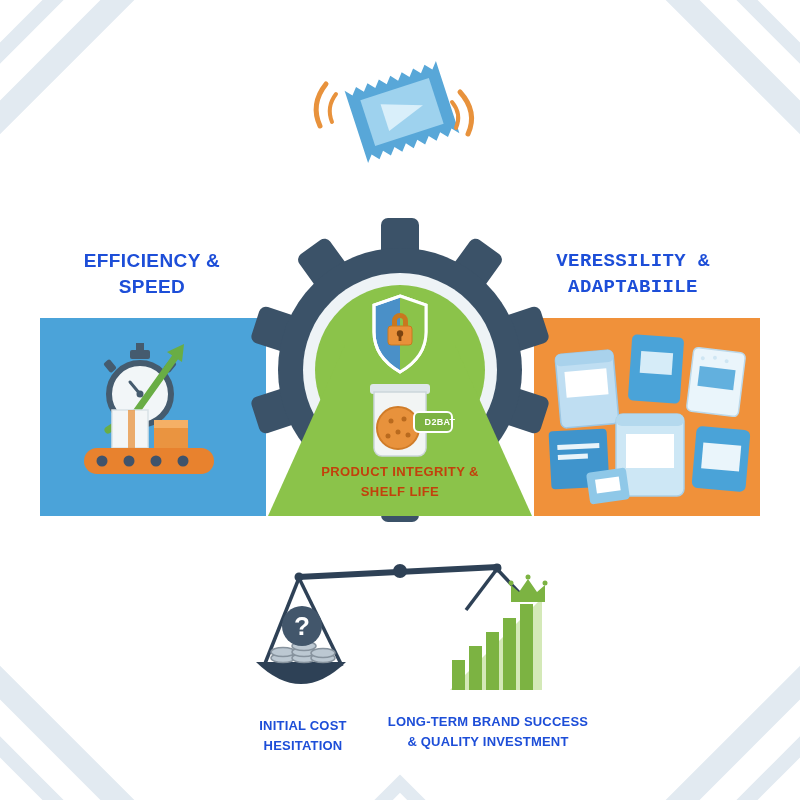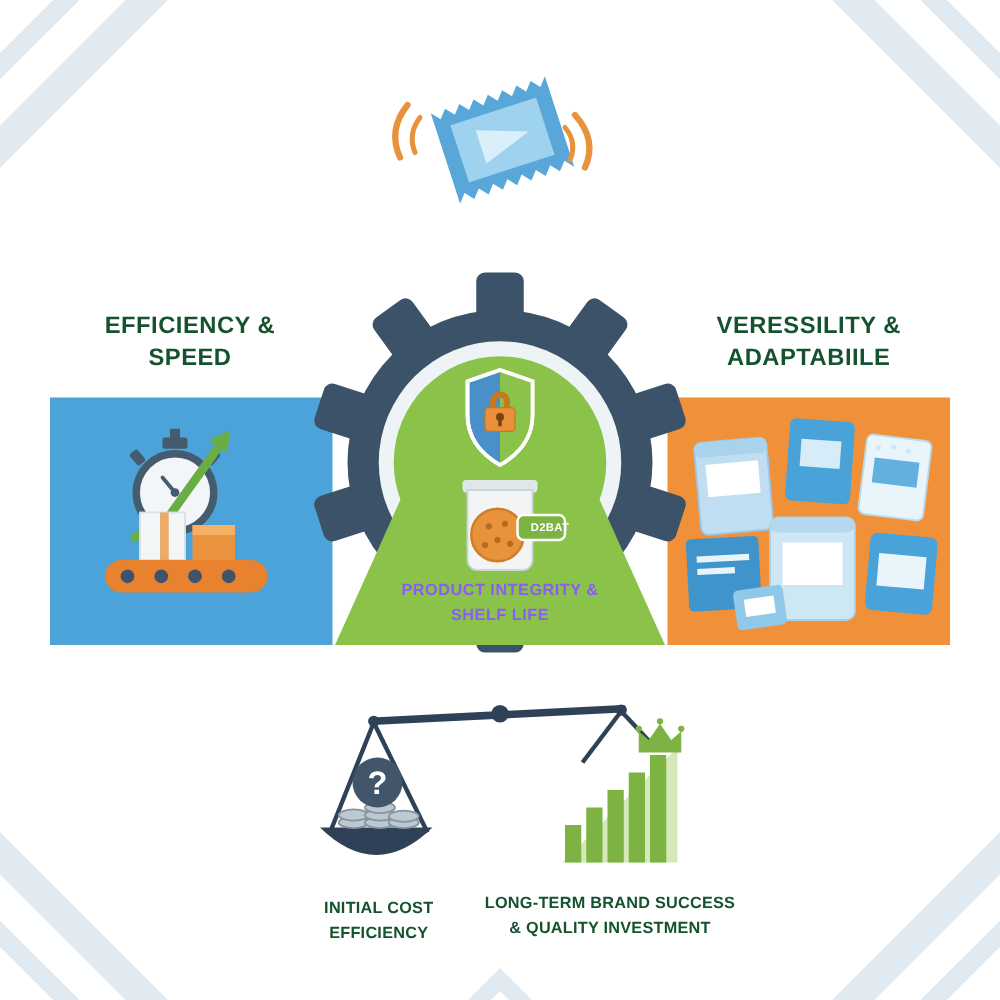--- a/index.html
+++ b/index.html
@@ -8,23 +8,23 @@
     background:#ffffff;
     font-family:"Liberation Sans", sans-serif;
   }
   
   .diamond{
     position:absolute;box-sizing:border-box;background:transparent;
     border:16px solid #e2eaf1;transform:rotate(45deg);z-index:0;
   }
   .svg-layer{position:absolute;left:0;top:0;z-index:1;}
   
-  .txt{position:absolute;z-index:2;text-align:center;white-space:pre-line;color:#14532d;}
+  .txt{position:absolute;z-index:2;text-align:center;white-space:pre-line;color:#1d4ed8;}
   .h-heading{font-weight:800;font-size:19px;line-height:1.38;letter-spacing:.4px;}
-  .caption{font-weight:700;font-size:13px;line-height:1.55;color:#8b5cf6;letter-spacing:.4px;}
+  .caption{font-weight:700;font-size:13px;line-height:1.55;color:#c2410c;letter-spacing:.4px;}
   .b-label{font-weight:800;font-size:13px;line-height:1.5;letter-spacing:.2px;}
   .tag-text{font-weight:700;font-size:9px;line-height:20px;color:#ffffff;letter-spacing:.3px;}
   .qmark{font-weight:800;font-size:26px;line-height:40px;color:#ffffff;}
 </style>
 </head>
 <body>
 
 <div class="diamond" style="width:90px;height:90px;left:-45px;top:-45px;border-width:15px;"></div>
 <div class="diamond" style="width:190px;height:190px;left:-95px;top:-95px;border-width:24px;"></div>
 <div class="diamond" style="width:90px;height:90px;right:-45px;top:-45px;border-width:15px;"></div>
@@ -195,22 +195,22 @@
   <g stroke="#e8923c" fill="none" stroke-linecap="round">
     <path d="M326,84 Q310,104 320,126" stroke-width="5"></path>
     <path d="M336,94 Q326,107 332,122" stroke-width="4"></path>
     <path d="M460,92 Q478,112 468,134" stroke-width="5"></path>
     <path d="M452,102 Q462,114 456,128" stroke-width="4"></path>
   </g>
 </svg>
 
 <div class="txt h-heading" style="left:62px;top:248px;width:180px;">EFFICIENCY &amp;
 SPEED</div>
-<div class="txt h-heading" style="left:557px;top:248px;width:180px;">VERESSILITY &amp;
+<div class="txt h-heading" style="left:543px;top:248px;width:180px;font-family:Liberation Mono, monospace;">VERESSILITY &amp;
 ADAPTABIILE</div>
 <div class="txt caption" style="left:310px;top:462px;width:180px;">PRODUCT INTEGRITY &amp;
 SHELF LIFE</div>
 <div class="txt tag-text" style="left:414px;top:412px;width:52px;height:20px;">D2BAT</div>
 <div class="txt qmark" style="left:282px;top:606px;width:40px;height:40px;">?</div>
 <div class="txt b-label" style="left:223px;top:716px;width:160px;">INITIAL COST
-EFFICIENCY</div>
+HESITATION</div>
 <div class="txt b-label" style="left:368px;top:712px;width:240px;text-align:center;">LONG-TERM BRAND SUCCESS
 &amp; QUALITY INVESTMENT</div>
 
 </body></html>

